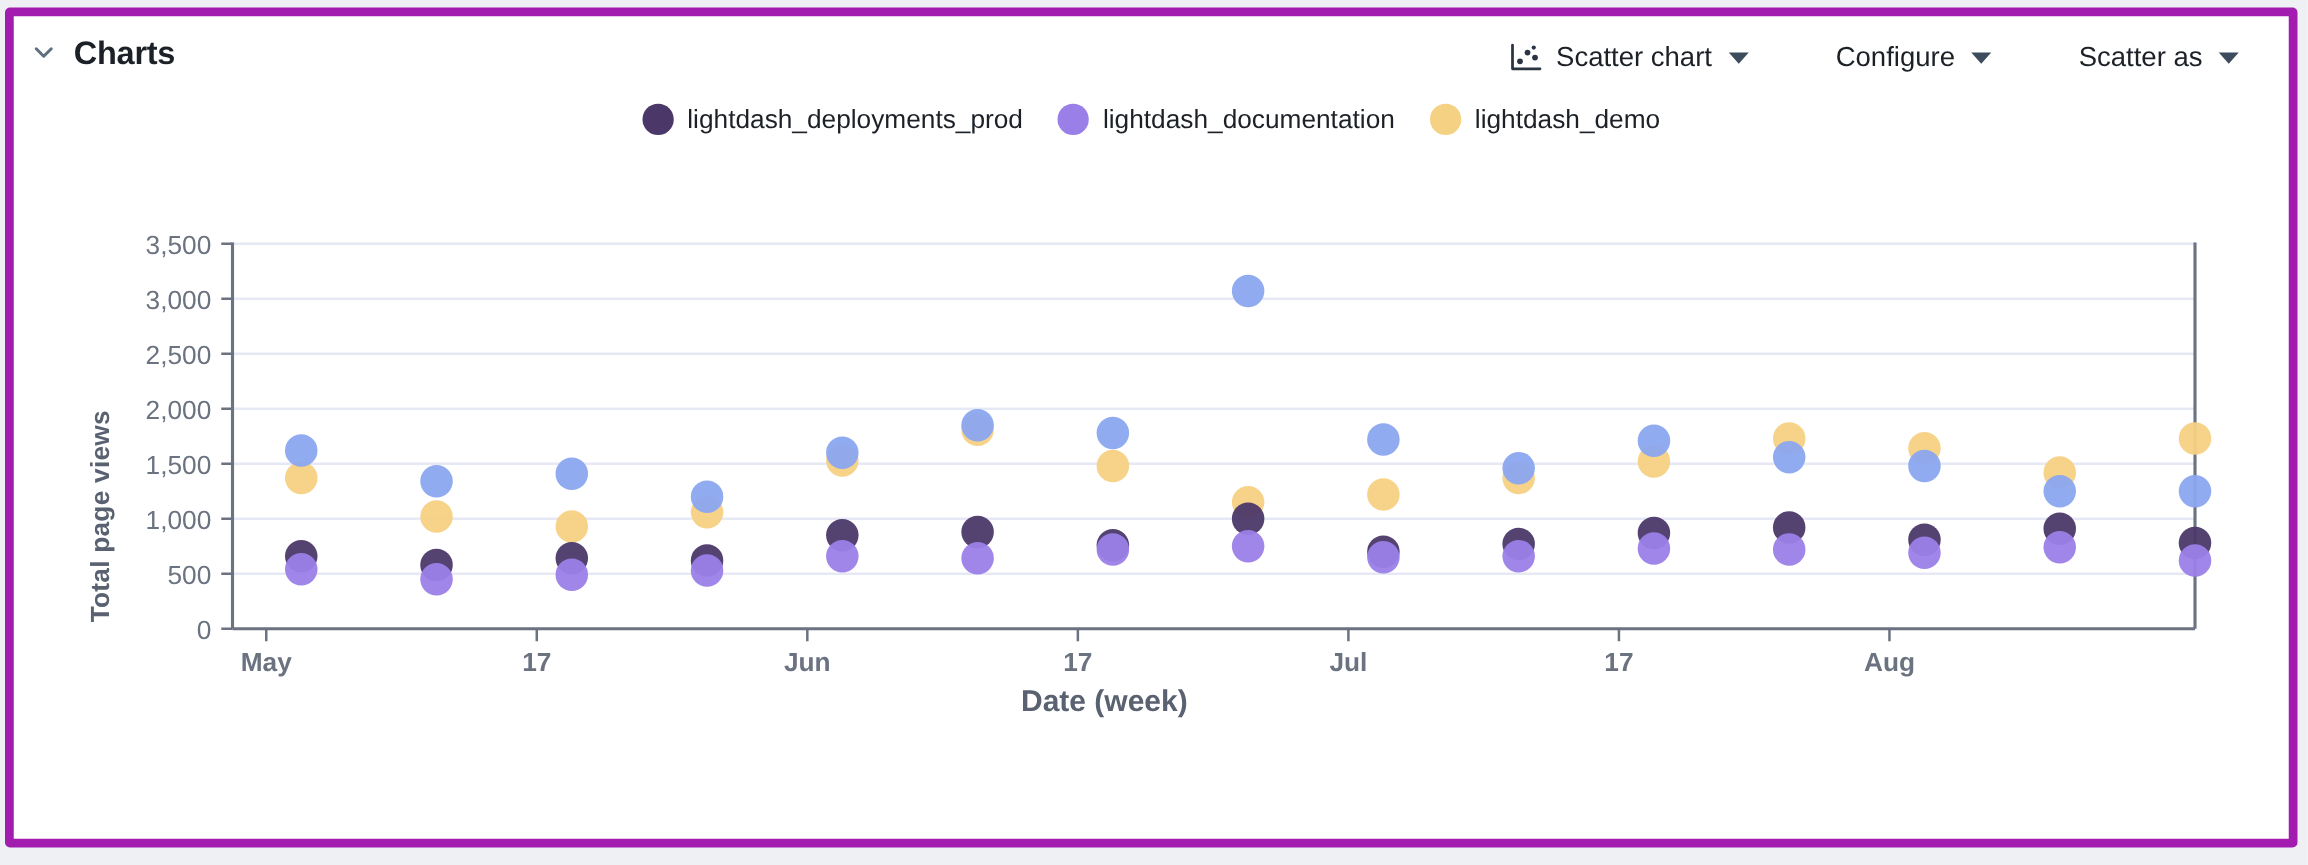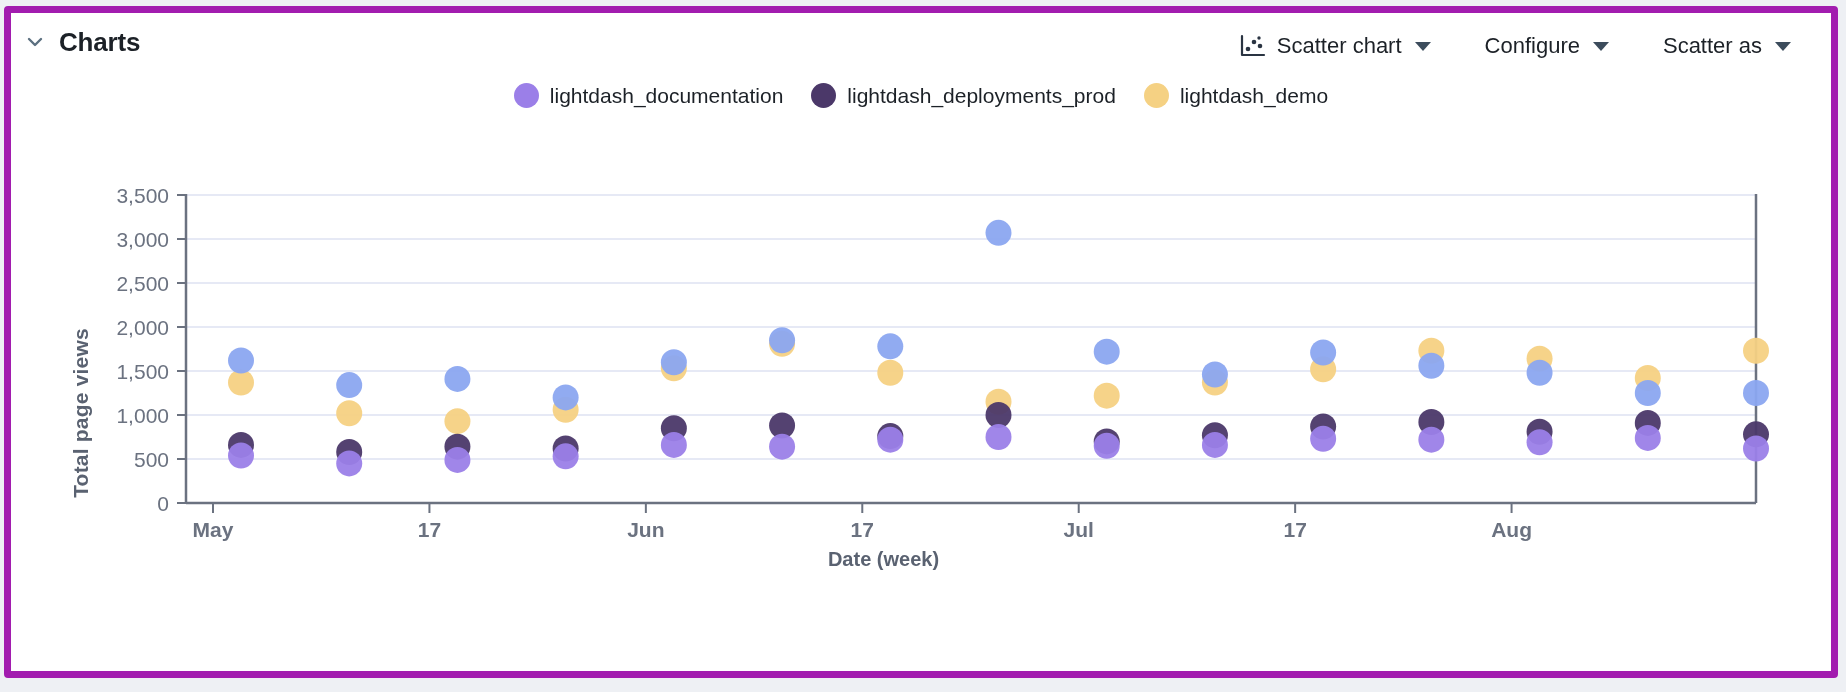--- a/index.html
+++ b/index.html
@@ -32,21 +32,21 @@
     width: 20px; height: 20px;
     display: inline-flex; align-items: center; justify-content: center;
     color: #5c7080;
   }
   #chart-title {
     font-size: 26px; font-weight: bold; color: #1c2127;
     letter-spacing: -0.2px; line-height: 1;
   }
   #header-actions {
     position: absolute; right: 26px; top: 18px;
-    display: flex; align-items: center; gap: 0;
+    display: flex; align-items: center; gap: 16px;
   }
   .hdr-btn {
     display: flex; align-items: center; gap: 11px;
     padding: 2px 14px; margin-left: 26px;
     font-size: 22px; color: #1c2127;
     cursor: pointer; white-space: nowrap;
   }
   .caret {
     width: 0; height: 0;
     border-left: 8px solid transparent;
@@ -76,21 +76,21 @@
     position: absolute;
     left: -40px; top: 268px;
     width: 220px; text-align: center;
     transform: rotate(-90deg);
     font-size: 21px; font-weight: bold; color: #5a6271;
     letter-spacing: .2px;
   }
   #xlabel {
     position: absolute; left: 0; top: 415px; width: 1745px;
     text-align: center;
-    font-size: 20px; font-weight: bold; color: #5a6271;
+    font-size: 24px; font-weight: bold; color: #5a6271;
   }
   svg#chart { position: absolute; left: 0; top: 0; }
   .gridline { stroke: #e6e9f5; stroke-width: 2; }
   .axisline  { stroke: #6b7280; stroke-width: 2.5; }
   .tickmark  { stroke: #6b7280; stroke-width: 2; }
   .ytick-lbl { font-size: 21px; fill: #6b7280; text-anchor: end; font-family: "Liberation Sans", sans-serif;}
   .xtick-lbl { font-size: 21px; fill: #6b7280; font-weight: bold; text-anchor: middle; font-family: "Liberation Sans", sans-serif;}
   .pt { opacity: .95; }
 </style>
 </head>
@@ -133,26 +133,26 @@
       <div class="hdr-btn">
         <span>Scatter as</span>
         <span class="caret"></span>
       </div>
 
     </div>
   </div>
 
   <div id="legend">
     <div class="legend-item">
+      <span class="legend-dot" style="background:#4B3869"></span>
+      <span class="legend-label">lightdash_deployments_prod</span>
+    </div>
+    <div class="legend-item">
       <span class="legend-dot" style="background:#9B7FE8"></span>
       <span class="legend-label">lightdash_documentation</span>
-    </div>
-    <div class="legend-item">
-      <span class="legend-dot" style="background:#4B3869"></span>
-      <span class="legend-label">lightdash_deployments_prod</span>
     </div>
     <div class="legend-item">
       <span class="legend-dot" style="background:#F5D183"></span>
       <span class="legend-label">lightdash_demo</span>
     </div>
   </div>
 
   <div id="plot-wrap">
     <div id="ylabel">Total page views</div>
     <div id="xlabel">Date (week)</div>

